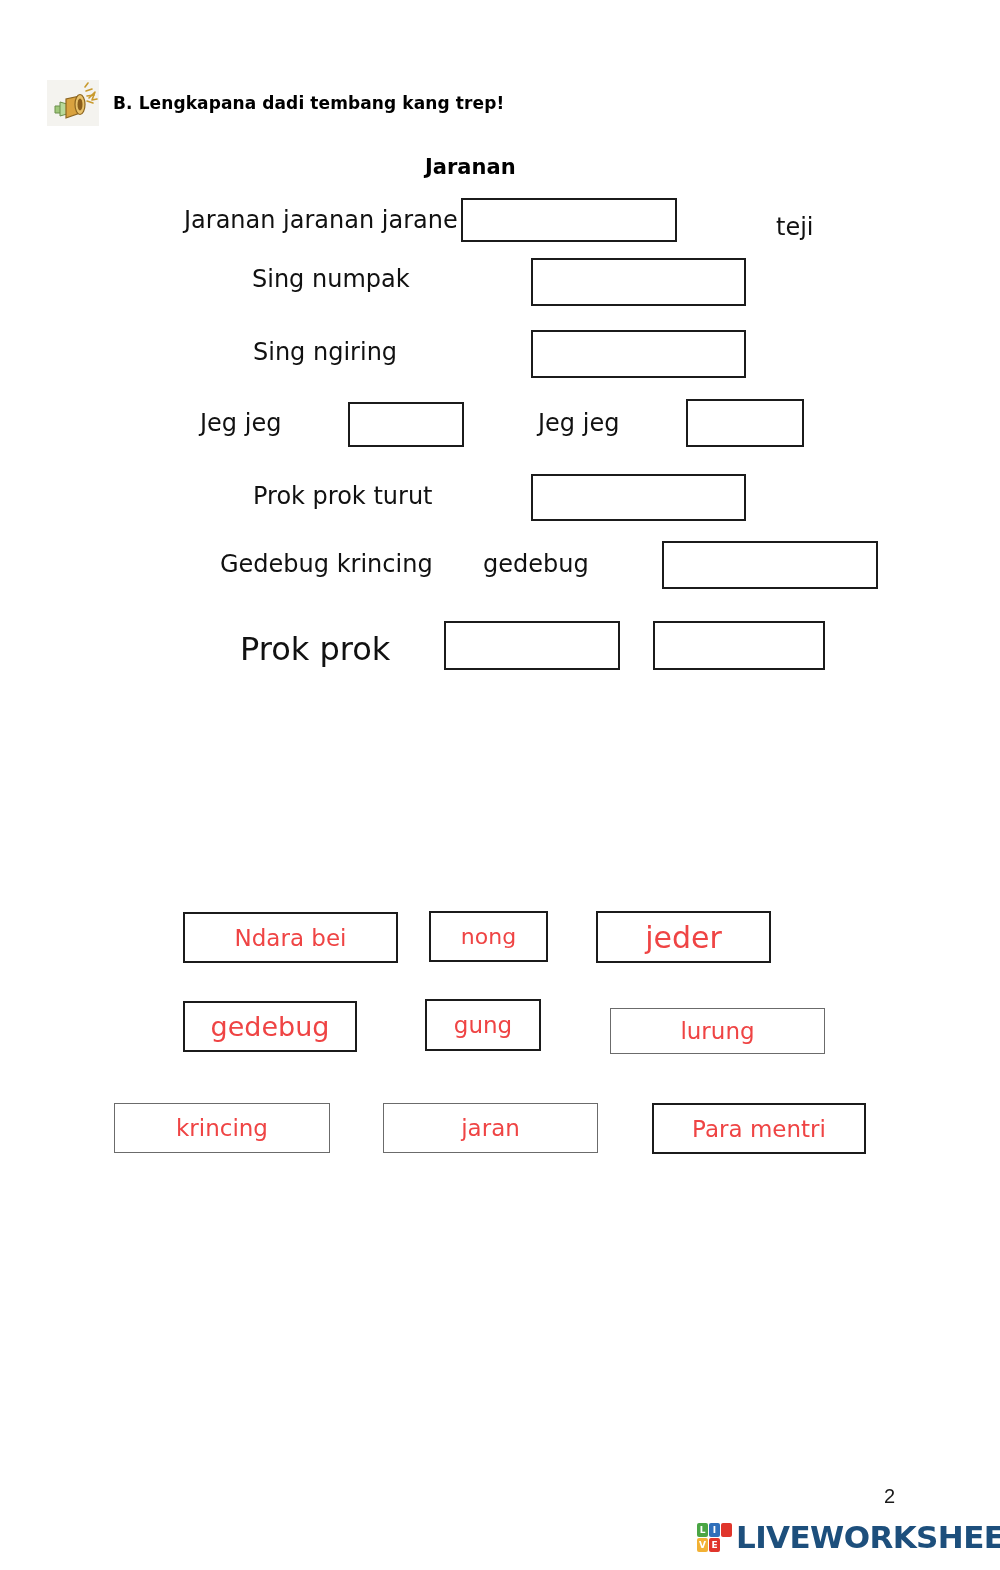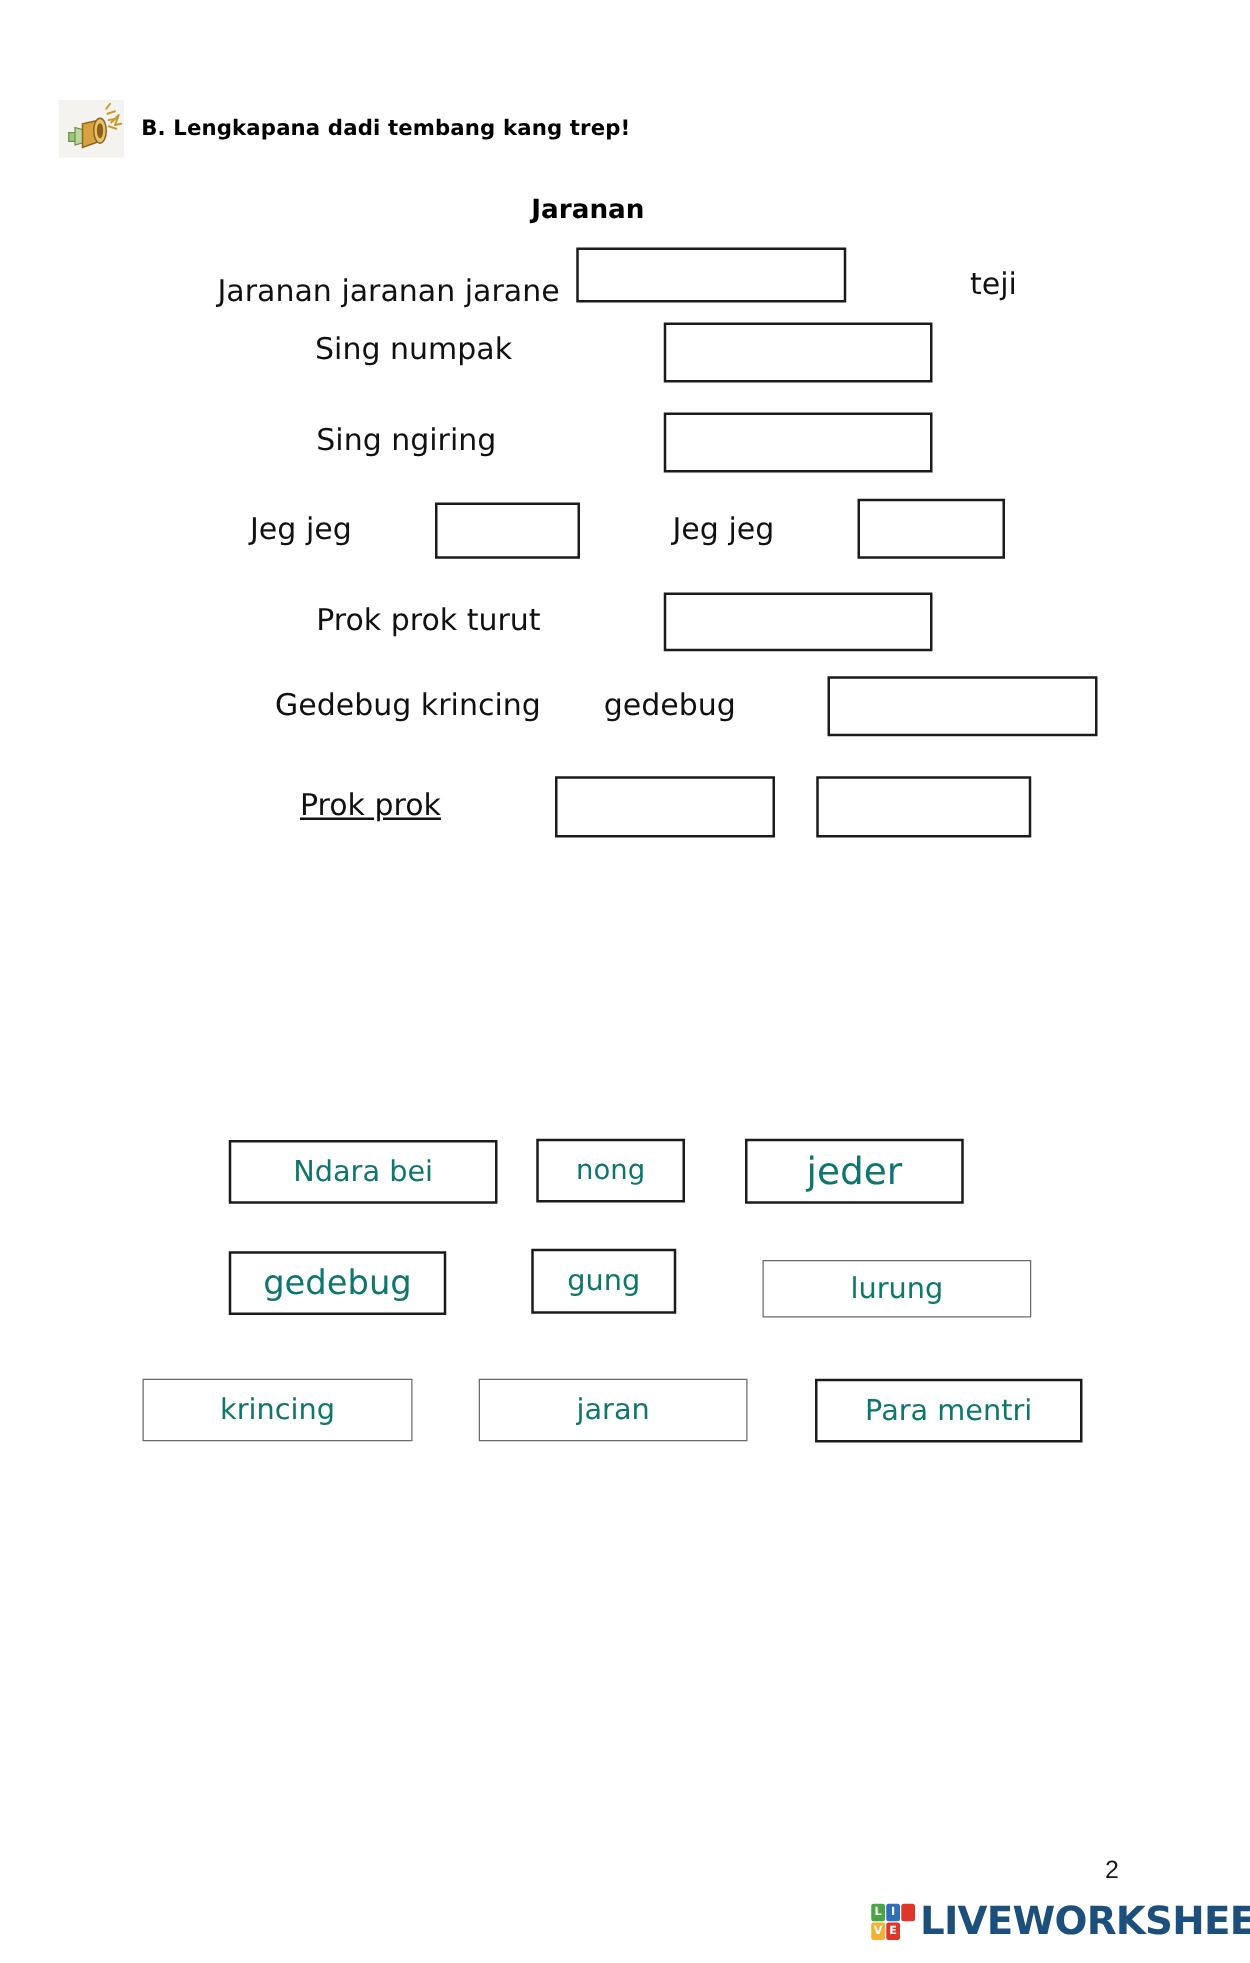--- a/index.html
+++ b/index.html
@@ -74,21 +74,21 @@
   
   .word-box {
     position: absolute;
     background: #ffffff;
     border: 2px solid #1b1b1b;
     box-sizing: border-box;
     display: flex;
     align-items: center;
     justify-content: center;
     font-family: "DejaVu Sans", sans-serif;
-    color: #0f766e;
+    color: #ef4444;
     text-align: center;
   }
   .word-box.thin {
     border: 1px solid #6b6b6b;
   }
 
   
   .page-number {
     position: absolute;
     left: 884px;
@@ -153,21 +153,21 @@
         <ellipse cx="33" cy="24.5" rx="2.5" ry="6" fill="#8a5e1c"></ellipse>
         <path d="M39 11 L45 9 M40 16 L47 15 M40 21 L46 23 M38 7 L41 3" stroke="#c99a2e" stroke-width="1.6" fill="none" stroke-linecap="round"></path>
         <path d="M42 18 L48 12 L45 20 L50 19" stroke="#c99a2e" stroke-width="1.6" fill="none" stroke-linecap="round" stroke-linejoin="round"></path>
       </svg>
     </span>
     <span class="instruction-text">B.  Lengkapana dadi tembang kang trep!</span>
   </div>
 
   <div class="song-title">Jaranan</div>
 
-  <div class="lyric" style="left:174px; top:206px;margin-top:13px;">Jaranan jaranan jarane</div>
+  <div class="lyric" style="left:184px; top:206px;">Jaranan jaranan jarane</div>
   <div class="blank-box" style="left:461px; top:198px; width:216px; height:44px;"></div>
   <div class="lyric" style="left:776px; top:213px;">teji</div>
 
   <div class="lyric" style="left:252px; top:265px;">Sing numpak</div>
   <div class="blank-box" style="left:531px; top:258px; width:215px; height:48px;"></div>
 
   <div class="lyric" style="left:253px; top:338px;">Sing ngiring</div>
   <div class="blank-box" style="left:531px; top:330px; width:215px; height:48px;"></div>
 
   <div class="lyric" style="left:200px; top:409px;">Jeg jeg</div>
@@ -175,21 +175,21 @@
   <div class="lyric" style="left:538px; top:409px;">Jeg jeg</div>
   <div class="blank-box" style="left:686px; top:399px; width:118px; height:48px;"></div>
 
   <div class="lyric" style="left:253px; top:482px;">Prok prok turut</div>
   <div class="blank-box" style="left:531px; top:474px; width:215px; height:47px;"></div>
 
   <div class="lyric" style="left:220px; top:550px;">Gedebug krincing</div>
   <div class="lyric" style="left:483px; top:550px;">gedebug</div>
   <div class="blank-box" style="left:662px; top:541px; width:216px; height:48px;"></div>
 
-  <div class="lyric" style="left:240px; top:630px; font-size:24px;text-decoration:underline;">Prok prok</div>
+  <div class="lyric" style="left:240px; top:630px; font-size:32px;">Prok prok</div>
   <div class="blank-box" style="left:444px; top:621px; width:176px; height:49px;"></div>
   <div class="blank-box" style="left:653px; top:621px; width:172px; height:49px;"></div>
 
   <div class="word-box" style="left:183px; top:912px; width:215px; height:51px; font-size:23px;">Ndara bei</div>
   <div class="word-box" style="left:429px; top:911px; width:119px; height:51px; font-size:22px;">nong</div>
   <div class="word-box" style="left:596px; top:911px; width:175px; height:52px; font-size:30px;">jeder</div>
 
   <div class="word-box" style="left:183px; top:1001px; width:174px; height:51px; font-size:27px;">gedebug</div>
   <div class="word-box" style="left:425px; top:999px; width:116px; height:52px; font-size:23px;">gung</div>
   <div class="word-box thin" style="left:610px; top:1008px; width:215px; height:46px; font-size:23px;">lurung</div>

